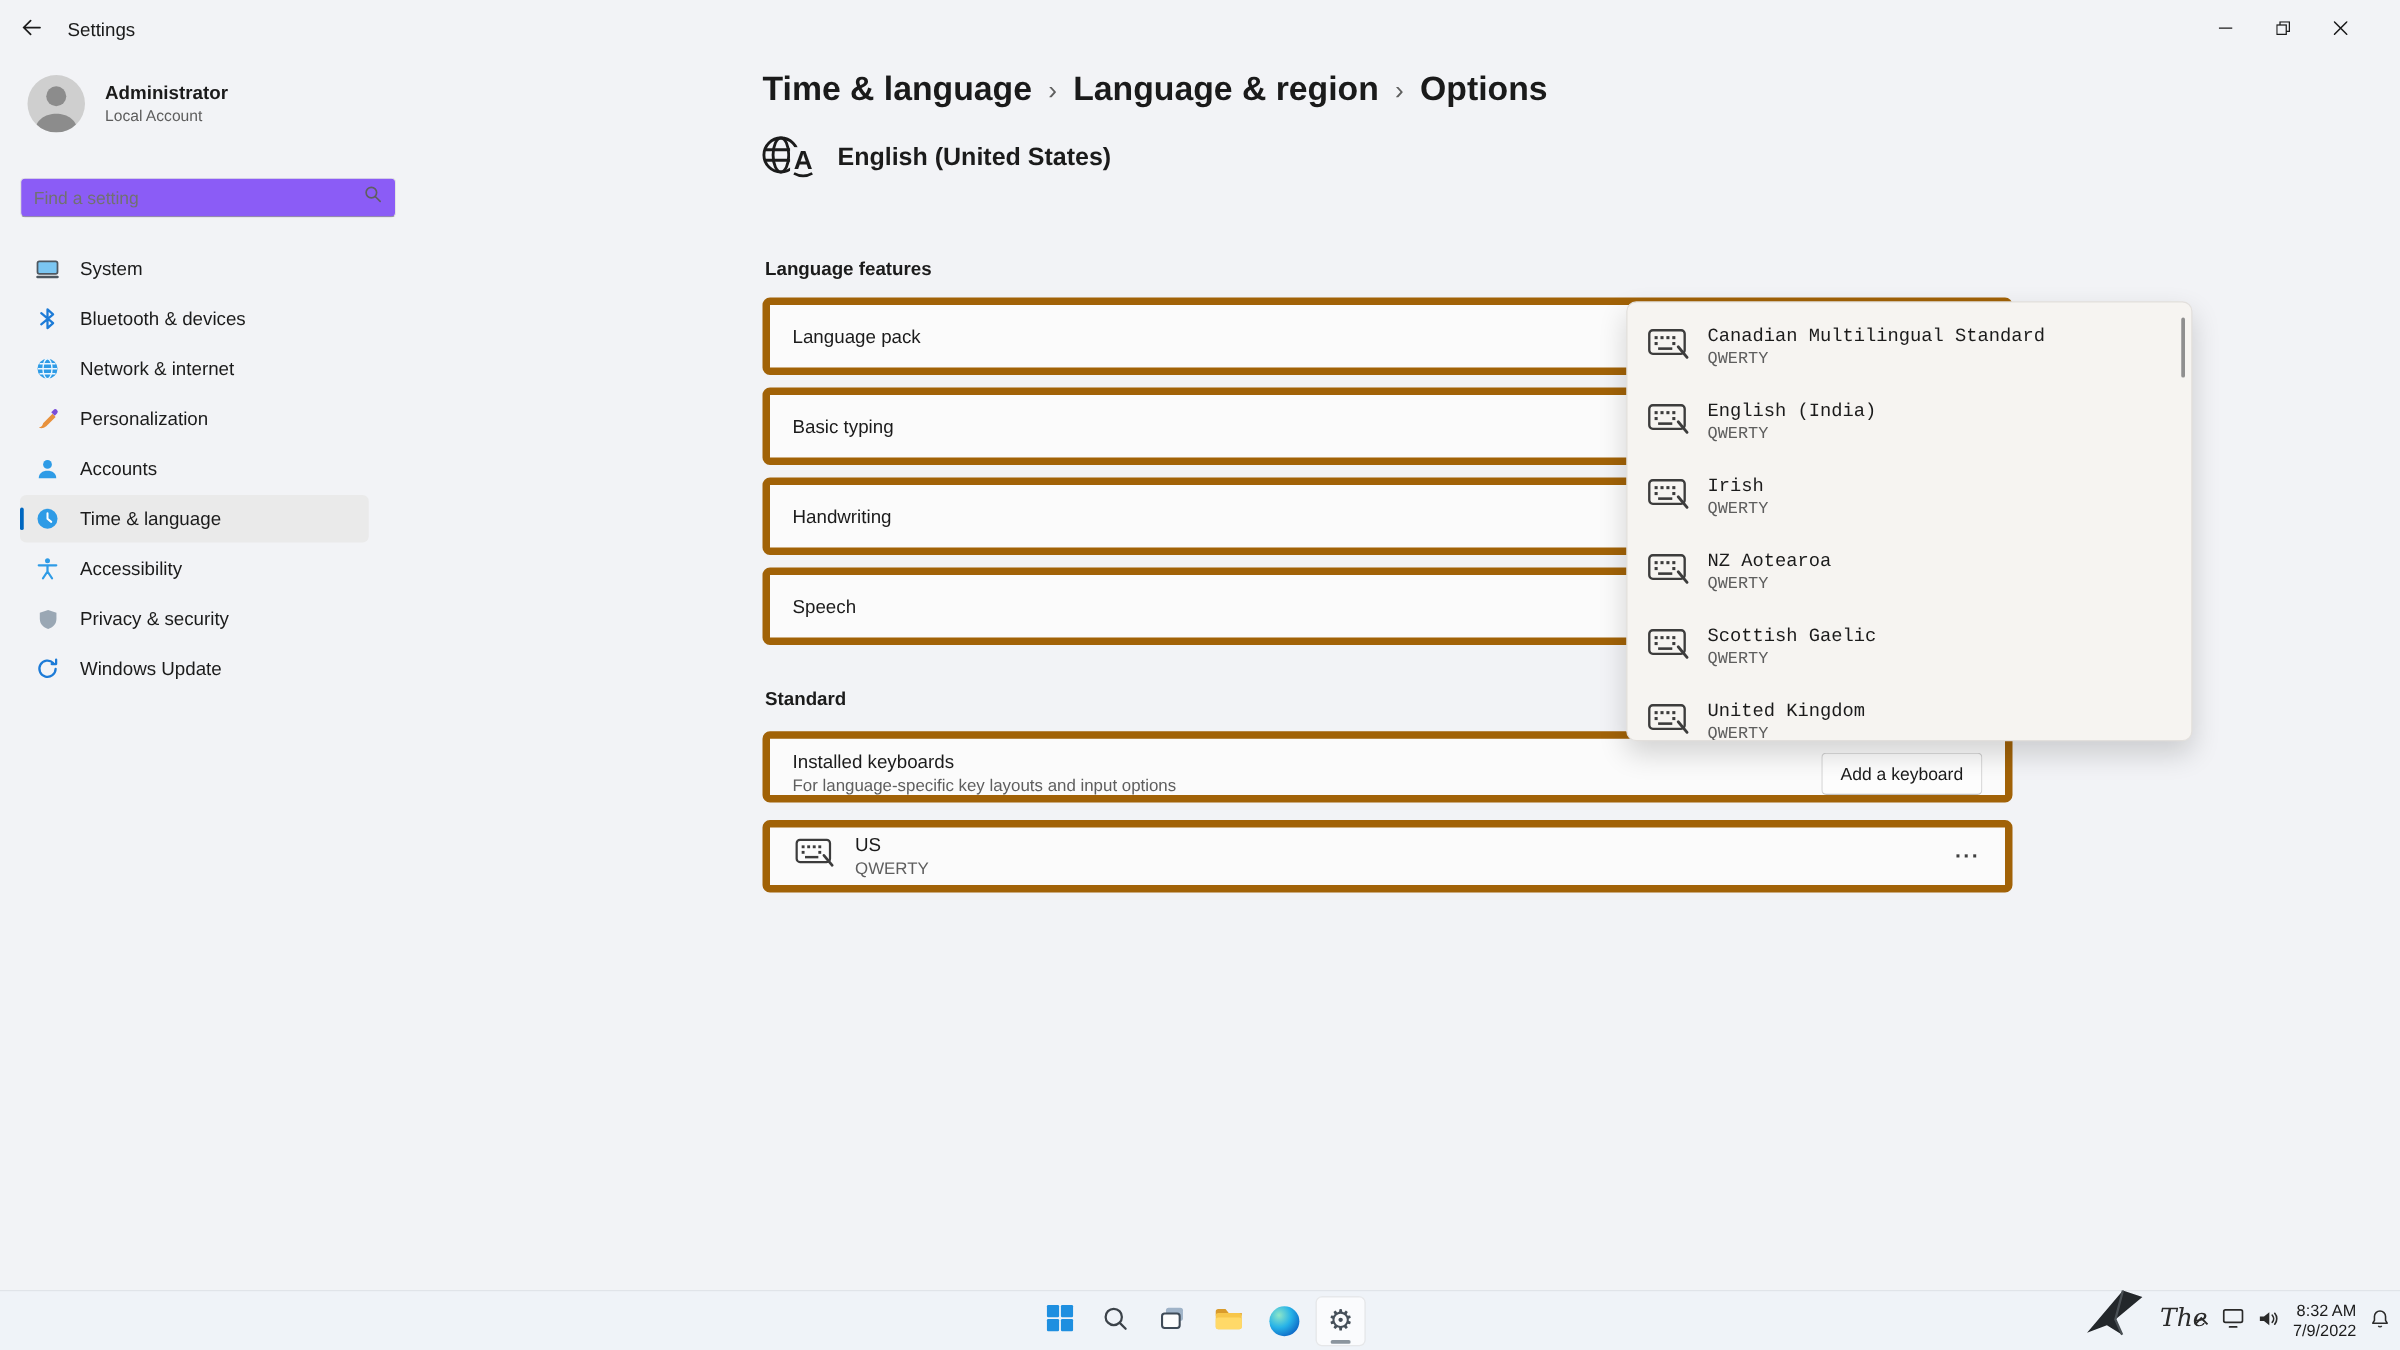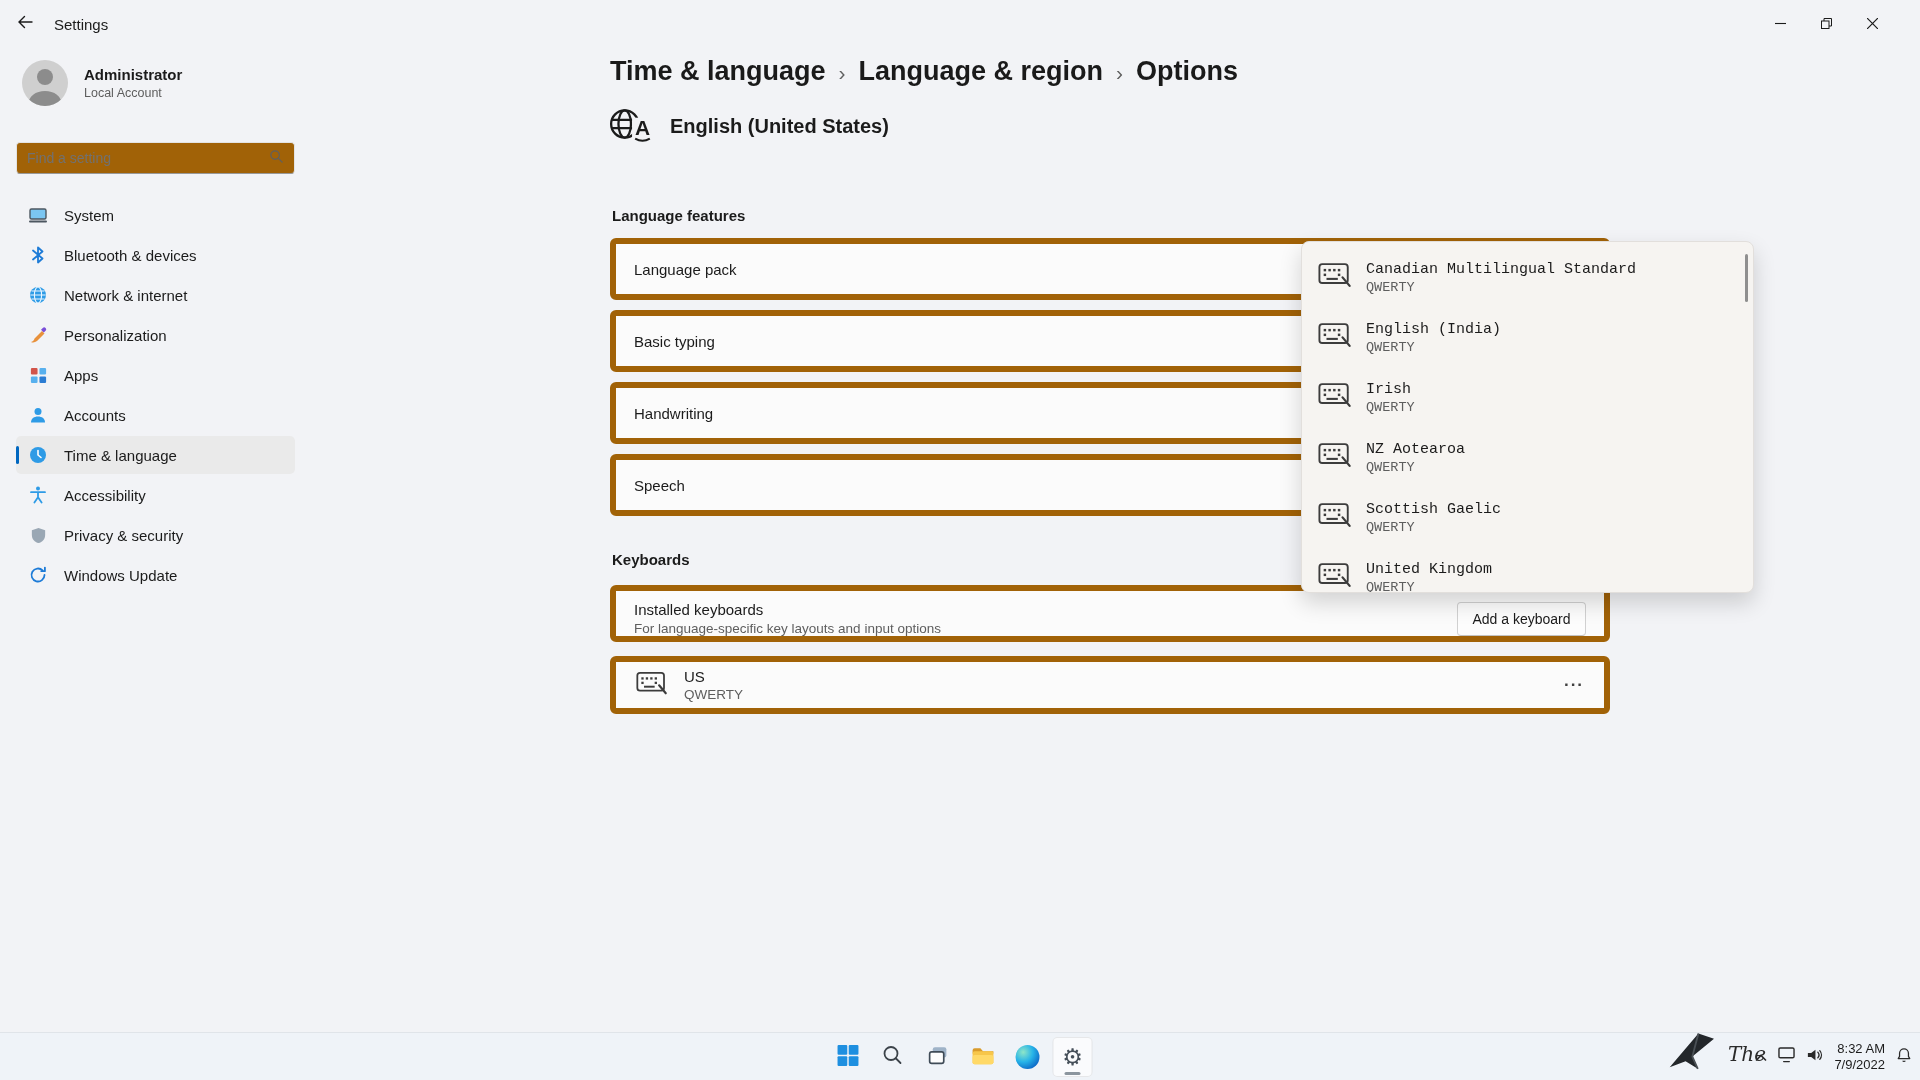--- a/index.html
+++ b/index.html
@@ -15,21 +15,21 @@
   .tb-title { font-size:15px; margin-left:6px; }
   .win-controls { position:absolute; right:0; top:0; display:flex; height:48px; }
   .win-btn { width:46px; height:48px; display:flex; align-items:center; justify-content:center; }
 
   
   .sidebar { position:absolute; left:0; top:48px; width:300px; bottom:48px; }
   .user-block { position:absolute; left:22px; top:12px; display:flex; align-items:center; gap:16px; }
   .avatar { width:46px; height:46px; border-radius:50%; background:#cfcfcf; display:flex; align-items:flex-end; justify-content:center; overflow:hidden; }
   .user-name { font-size:15px; font-weight:700; }
   .user-type { font-size:12.5px; color:#5d5d5d; margin-top:3px; }
-  .search-box { position:absolute; left:16px; top:94px; width:279px; height:32px; background:#a16207;
+  .search-box { position:absolute; left:16px; top:94px; width:301px; height:32px; background:#8b5cf6;
     border:1px solid #e3e3e3; border-bottom:1px solid #999; border-radius:4px; display:flex; align-items:center; padding:0 10px; }
   .search-box input { flex:1; border:none; outline:none; background:transparent; font-size:14px; color:#1b1b1b;
     font-family:"Liberation Sans","DejaVu Sans",sans-serif; }
   .search-box input::placeholder { color:#717171; }
   .nav { position:absolute; left:16px; top:148px; width:279px; }
   .nav-item { height:38px; margin-bottom:2px; border-radius:5px; display:flex; align-items:center; gap:16px; padding-left:12px;
     font-size:15px; position:relative; }
   .nav-item.selected { background:#eaeaea; }
   .nav-accent { position:absolute; left:0; top:10px; bottom:10px; width:3px; border-radius:2px; background:#0067c0; }
   .nav-ico { width:20px; height:20px; flex:0 0 20px; display:flex; align-items:center; justify-content:center; }
@@ -174,31 +174,20 @@
       <span>Network &amp; internet</span>
     </div>
     <div class="nav-item">
       <span class="nav-ico">
         <svg viewBox="0 0 20 20" width="20" height="20">
             <path d="M3 17 c2-.5 3-1.5 3.5-3.5 L14 6 l2.5 2.5 -7.5 7.5 C7 17.5 5 18 3 17 Z" fill="#e8913c"></path>
             <path d="M13 4.7 l2.8 2.8 1.8-1.8 a1.9 1.9 0 0 0 -2.8-2.8 Z" fill="#7a4dd8"></path>
           </svg>
       </span>
       <span>Personalization</span>
-    </div>
-    <div class="nav-item">
-      <span class="nav-ico">
-        <svg viewBox="0 0 20 20" width="19" height="19">
-            <rect x="2" y="2" width="7" height="7" rx="1.2" fill="#d2544a"></rect>
-            <rect x="11" y="2" width="7" height="7" rx="1.2" fill="#58b0ee"></rect>
-            <rect x="2" y="11" width="7" height="7" rx="1.2" fill="#58b0ee"></rect>
-            <rect x="11" y="11" width="7" height="7" rx="1.2" fill="#2b7cd3"></rect>
-          </svg>
-      </span>
-      <span>Apps</span>
     </div>
     <div class="nav-item">
       <span class="nav-ico">
         <svg viewBox="0 0 20 20" width="20" height="20">
             <circle cx="10" cy="6.5" r="3.5" fill="#2e9be6"></circle>
             <path d="M3 17.5 c0-4 3-6 7-6 s7 2 7 6 Z" fill="#2e9be6"></path>
           </svg>
       </span>
       <span>Accounts</span>
     </div>
@@ -271,21 +260,21 @@
 <div class="card row-card rc1">
   <span>Basic typing</span>
 </div>
 <div class="card row-card rc2">
   <span>Handwriting</span>
 </div>
 <div class="card row-card rc3">
   <span>Speech</span>
 </div>
 
-<div class="section-label sl-keyboards">Keyboards</div>
+<div class="section-label sl-keyboards">Standard</div>
 
 <div class="card kb-header-card">
   <div class="kb-title">Installed keyboards</div>
   <div class="kb-sub">For language-specific key layouts and input options</div>
   <div class="add-btn">Add a keyboard</div>
 </div>
 
 <div class="card us-card">
   <span>
     <svg viewBox="0 0 36 28" width="32" height="25">

